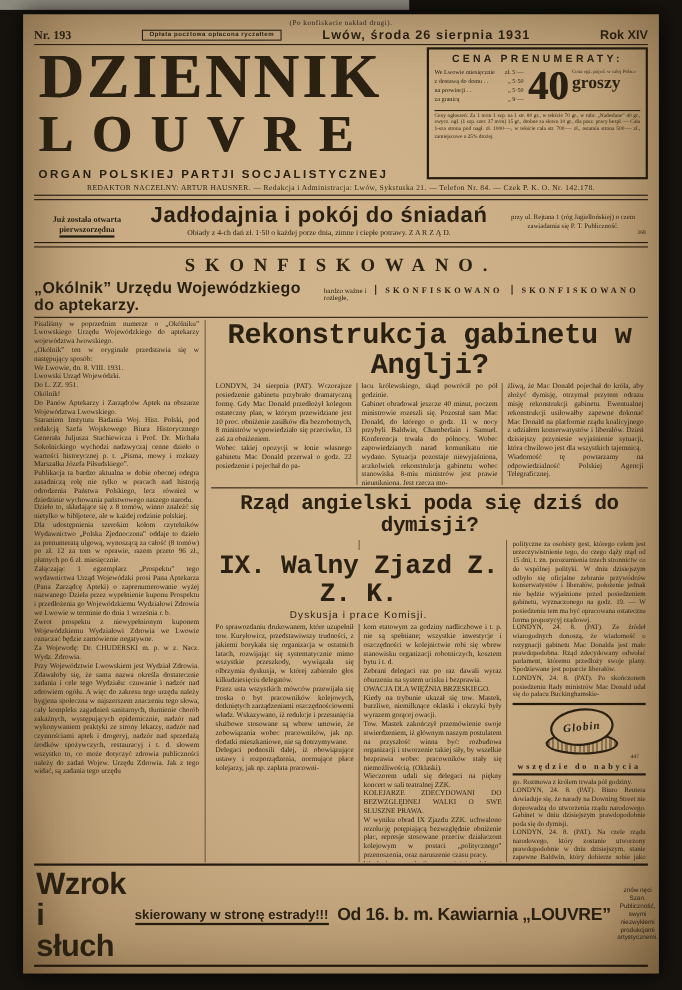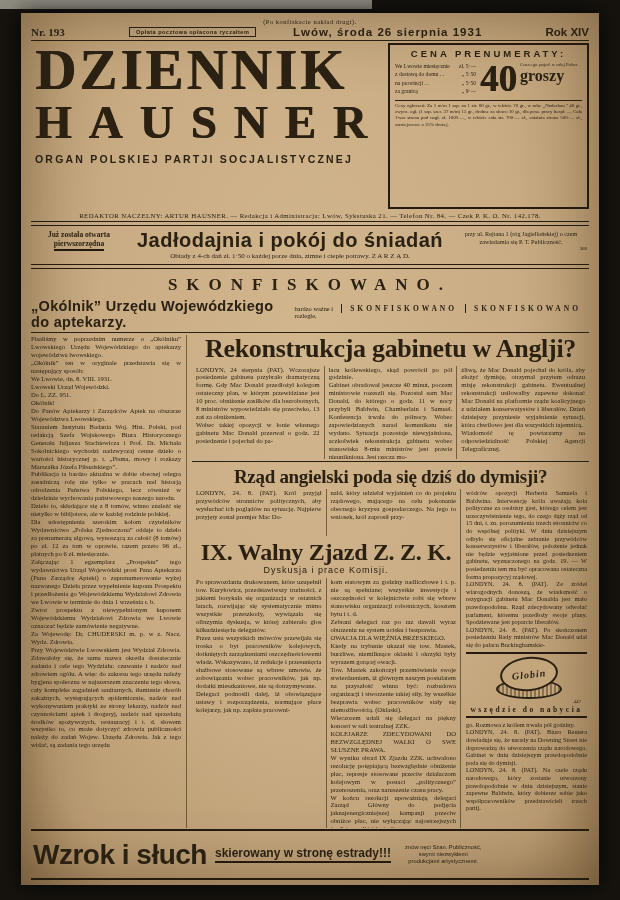--- a/index.html
+++ b/index.html
@@ -20,61 +20,61 @@
   .hairline{border:none;border-top:1.5px solid #2b2113;margin:2px 0;}
   .double-rule{height:3px;border-top:1.5px solid #241b0e;border-bottom:1.5px solid #241b0e;margin:2px 0;}
 
   .masthead-row{display:flex;margin-top:2px;}
   .title-block{width:345px;padding-left:4px;}
   .nameplate1{font-size:57px;font-weight:900;letter-spacing:3px;line-height:.95;
               text-shadow:.7px 0 0 currentColor;}
   .nameplate2{font-size:47px;font-weight:900;letter-spacing:17px;line-height:1;margin-top:2px;
               text-shadow:.7px 0 0 currentColor;}
   .organ-line{font-size:10.5px;font-weight:700;letter-spacing:2.2px;margin-top:7px;}
-  .price-box{flex:1;border:2px solid #241b0e;margin-left:8px;padding:3px 5px;height:166px;box-sizing:border-box;}
+  .price-box{flex:1;border:2px solid #241b0e;margin-left:8px;padding:3px 5px;height:120px;box-sizing:border-box;}
   .price-title{text-align:center;font-weight:700;font-size:9.5px;letter-spacing:3px;}
   .price-cols{display:flex;margin-top:3px;}
   .price-rows{width:47%;font-size:5.6px;line-height:1.5;}
   .price-row{display:flex;justify-content:space-between;}
   .big-price{flex:1;display:flex;justify-content:flex-end;align-items:flex-start;padding-left:4px;}
   .big-25{font-size:37px;font-weight:900;line-height:.9;text-shadow:.5px 0 0 currentColor;}
   .big-right{margin-left:3px;}
   .big-note{font-size:4.6px;width:62px;line-height:1.25;}
   .big-unit{font-size:16px;font-weight:900;line-height:1;}
   .ad-rates{font-size:4.9px;line-height:1.3;text-align:justify;margin-top:4px;border-top:1px solid #2b2113;padding-top:2px;}
   .editor-line{font-size:6.8px;text-align:center;letter-spacing:.4px;margin-top:3px;}
 
-  .ad-banner{display:flex;align-items:flex-start;padding:2px 2px;}
+  .ad-banner{display:flex;align-items:flex-end;padding:2px 2px;}
   .ad-left{width:92px;text-align:center;font-size:7.5px;font-weight:700;line-height:1.2;}
   .ad-left .u{border-bottom:2px solid #241b0e;display:inline-block;padding-bottom:1px;}
   .ad-center{flex:1;text-align:center;}
   .ad-main{font-size:20px;font-weight:800;letter-spacing:.5px;line-height:1;}
   .ad-sub{font-size:7px;margin-top:2px;}
   .ad-right{width:132px;font-size:6.2px;text-align:center;line-height:1.25;}
   .ad-num{font-size:5px;text-align:right;}
 
   .confisc-head{text-align:center;font-size:17px;font-weight:700;letter-spacing:9px;margin:6px 0 3px 0;}
   .okolnik-row{display:flex;align-items:baseline;margin:1px 0 2px 0;}
   .okolnik-subhead{font-size:14.5px;font-weight:800;letter-spacing:.3px;width:352px;}
   .stamp-cell{font-size:7.5px;font-weight:700;letter-spacing:3px;padding:0 8px;border-left:1px solid #2b2113;white-space:nowrap;}
   .fragment-line{font-size:6.4px;}
 
   .body-area{display:flex;height:493px;overflow:hidden;margin-top:1px;}
   .col-left{width:150px;flex:none;padding-right:5px;border-right:1px solid rgba(40,28,12,.55);}
   .coltext{font-size:6.6px;line-height:1.21;text-align:justify;white-space:pre-line;overflow:hidden;height:100%;}
   .main-right{flex:1;display:flex;flex-direction:column;padding-left:5px;overflow:hidden;}
 
-  .headline{font-family:Liberation Serif, serif;font-weight:700;text-align:center;
+  .headline{font-family:Liberation Mono, monospace;font-weight:700;text-align:center;
             letter-spacing:-.3px;line-height:1.02;}
   .anglia-head{font-size:26px;margin:1px 0 3px 0;}
   .cols3{display:flex;height:93px;overflow:hidden;}
   .cols3 .c{flex:1;padding:0 4px;}
   .cols3 .c + .c{border-left:1px solid rgba(40,28,12,.55);}
   .dymisja-head{font-size:19px;margin:3px 0 3px 0;}
-  .lower{display:flex;flex:1;overflow:hidden;}
+  .lower{display:flex;flex:1;overflow:hidden;align-items:center;}
   .dym-main{width:268px;flex:none;display:flex;flex-direction:column;}
   .cols2{display:flex;height:47px;overflow:hidden;}
   .cols2 .c{flex:1;padding:0 4px;}
   .cols2 .c + .c{border-left:1px solid rgba(40,28,12,.55);}
   .zzk-head{font-size:24px;margin:4px 0 1px 0;}
   .zzk-sub{text-align:center;font-size:9px;font-weight:400;letter-spacing:1px;margin-bottom:3px;}
   .zzk-cols{display:flex;flex:1;overflow:hidden;}
   .zzk-cols .c{flex:1;padding:0 4px;height:100%;}
   .zzk-cols .c + .c{border-left:1px solid rgba(40,28,12,.55);}
   .col-right{flex:1;border-left:1px solid rgba(40,28,12,.55);padding:0 2px 0 5px;overflow:hidden;}
@@ -111,21 +111,21 @@
     <span class="issue-no">Nr. 193</span>
     <span class="postage-box sans">Opłata pocztowa opłacona ryczałtem</span>
     <span class="dateline sans">Lwów, środa 26 sierpnia 1931</span>
     <span class="year-label sans">Rok XIV</span>
   </div>
   <hr class="hairline">
 
   <div class="masthead-row">
     <div class="title-block">
       <div class="nameplate1">DZIENNIK</div>
-      <div class="nameplate2">HAUSNER</div>
+      <div class="nameplate2">LOUVRE</div>
       <div class="organ-line sans">ORGAN POLSKIEJ PARTJI SOCJALISTYCZNEJ</div>
     </div>
     <div class="price-box">
       <div class="price-title sans">CENA PRENUMERATY:</div>
       <div class="price-cols">
         <div class="price-rows">
           <div class="price-row">
             <span>We Lwowie miesięcznie</span>
             <span>zł. 5·—</span>
           </div>
@@ -261,18 +261,19 @@
 LONDYN, 24. 8. (PAT). Na czele rządu narodowego, który zostanie utworzony prawdopodobnie w dniu dzisiejszym, stanie zapewne Baldwin, który dobierze sobie jako współpracowników przedstawicieli trzech partij.</div>
         </div>
       </div>
 
     </div>
   </div>
 
   <div class="bottom-banner sans">
     <span class="bb-big">Wzrok i słuch</span>
     <span class="bb-mid">skierowany w stronę estrady!!!</span>
+    <span class="bb-main">Od 16. b. m. Kawiarnia „LOUVRE”</span>
     <span class="bb-small">znów nęci Szan. Publiczność,
 swymi niezwykłemi
 produkcjami artystycznemi.</span>
   </div>
 
 </div>
 
 </body></html>

